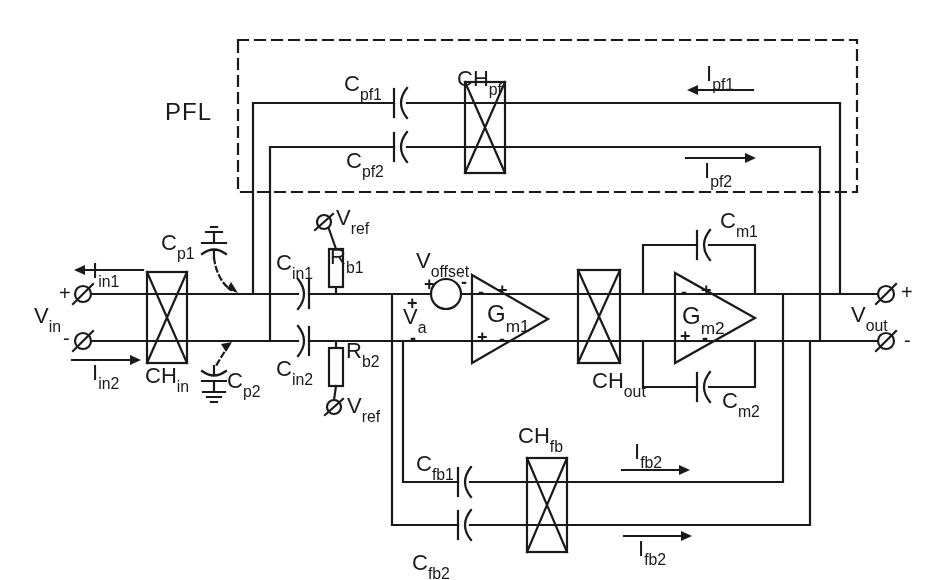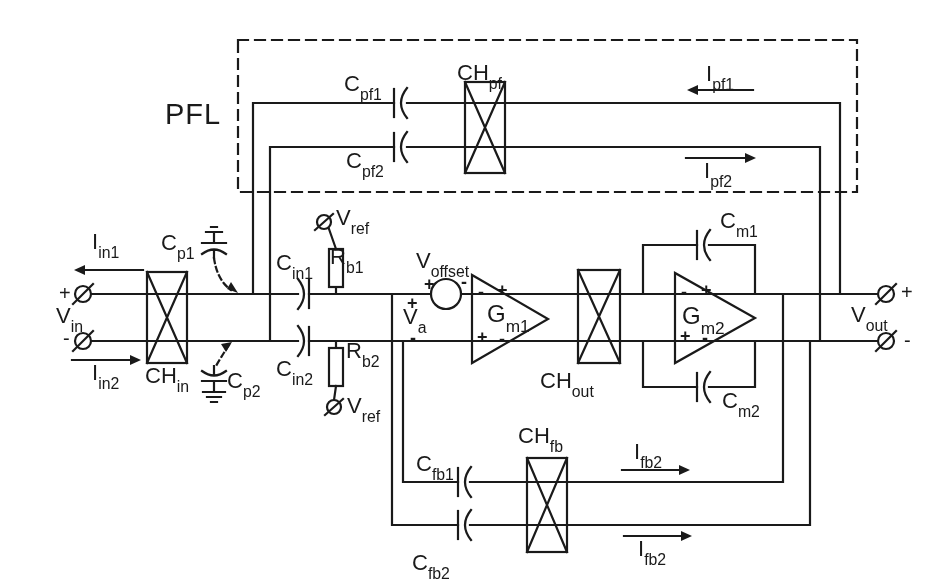--- a/index.html
+++ b/index.html
@@ -1,20 +1,20 @@
 <!DOCTYPE html>
 <html><head>
 <meta charset="utf-8">
 <style>
   html,body{margin:0;padding:0;background:#fff;}
   #fig{position:relative;width:943px;height:580px;background:#fff;overflow:hidden;color:#1a1a1a;}
   #fig svg{position:absolute;left:0;top:0;}
   .lbl{position:absolute;font-family:"Liberation Sans",sans-serif;font-size:22px;line-height:1;white-space:nowrap;color:inherit;}
   .lbl sub{font-size:0.72em;line-height:1;position:relative;top:0.22em;}
-  .big{font-size:29px;letter-spacing:1px;}
+  .big{font-size:24px;letter-spacing:1px;}
   .gm{font-size:24px;}
   .sign{font-size:20px;}
   .mark{font-size:18px;font-weight:bold;}
 </style>
 </head>
 <body>
 
 <div id="fig" style="color: rgb(26, 26, 26); background: rgb(255, 255, 255);">
 <svg width="943" height="580" viewBox="0 0 943 580">
   <g stroke="#1a1a1a" stroke-width="2.2" fill="none" stroke-linecap="square">
@@ -156,30 +156,30 @@
           <path d="M624,536 H685"></path>
           <polygon fill="#1a1a1a" stroke="none" points="692,536 681,531 681,541"></polygon>
         </g>
   </g>
 </svg>
 
 <div class="lbl big" style="left:165px;top:100px"><span>PFL</span></div>
 
 <div class="lbl" style="left:344px;top:73px"><span>C</span><sub>pf1</sub></div>
 <div class="lbl" style="left:346px;top:150px"><span>C</span><sub>pf2</sub></div>
-<div class="lbl" style="left:457px;top:62px"><span>CH</span><sub>pf</sub></div>
+<div class="lbl" style="left:457px;top:68px"><span>CH</span><sub>pf</sub></div>
 <div class="lbl" style="left:706px;top:63px"><span>I</span><sub>pf1</sub></div>
 <div class="lbl" style="left:704px;top:160px"><span>I</span><sub>pf2</sub></div>
 
 <div class="lbl" style="left:161px;top:232px"><span>C</span><sub>p1</sub></div>
 <div class="lbl" style="left:227px;top:370px"><span>C</span><sub>p2</sub></div>
 
-<div class="lbl" style="left:92px;top:231px"><span>I</span><sub>in1</sub></div>
+<div class="lbl" style="left:92px;top:260px"><span>I</span><sub>in1</sub></div>
 <div class="lbl" style="left:92px;top:362px"><span>I</span><sub>in2</sub></div>
-<div class="lbl" style="left:56px;top:305px"><span>V</span><sub>in</sub></div>
+<div class="lbl" style="left:34px;top:305px"><span>V</span><sub>in</sub></div>
 <div class="lbl sign" style="left:59px;top:283px"><span>+</span></div>
 <div class="lbl sign" style="left:63px;top:328px"><span>-</span></div>
 <div class="lbl" style="left:145px;top:365px"><span>CH</span><sub>in</sub></div>
 
 <div class="lbl" style="left:276px;top:252px"><span>C</span><sub>in1</sub></div>
 <div class="lbl" style="left:276px;top:358px"><span>C</span><sub>in2</sub></div>
 <div class="lbl" style="left:330px;top:246px"><span>R</span><sub>b1</sub></div>
 <div class="lbl" style="left:346px;top:340px"><span>R</span><sub>b2</sub></div>
 <div class="lbl" style="left:336px;top:207px"><span>V</span><sub>ref</sub></div>
 <div class="lbl" style="left:347px;top:395px"><span>V</span><sub>ref</sub></div>
@@ -191,21 +191,21 @@
 <div class="lbl mark" style="left:407px;top:294px"><span>+</span></div>
 <div class="lbl" style="left:403px;top:306px"><span>V</span><sub>a</sub></div>
 <div class="lbl mark" style="left:410px;top:329px"><span>-</span></div>
 
 <div class="lbl gm" style="left:487px;top:302px"><span>G</span><sub>m1</sub></div>
 <div class="lbl mark" style="left:478px;top:283px"><span>-</span></div>
 <div class="lbl mark" style="left:497px;top:281px"><span>+</span></div>
 <div class="lbl mark" style="left:477px;top:328px"><span>+</span></div>
 <div class="lbl mark" style="left:499px;top:330px"><span>-</span></div>
 
-<div class="lbl" style="left:540px;top:370px"><span>CH</span><sub>out</sub></div>
+<div class="lbl" style="left:592px;top:370px"><span>CH</span><sub>out</sub></div>
 
 <div class="lbl gm" style="left:682px;top:304px"><span>G</span><sub>m2</sub></div>
 <div class="lbl mark" style="left:681px;top:283px"><span>-</span></div>
 <div class="lbl mark" style="left:701px;top:281px"><span>+</span></div>
 <div class="lbl mark" style="left:680px;top:327px"><span>+</span></div>
 <div class="lbl mark" style="left:702px;top:329px"><span>-</span></div>
 
 <div class="lbl" style="left:720px;top:210px"><span>C</span><sub>m1</sub></div>
 <div class="lbl" style="left:722px;top:390px"><span>C</span><sub>m2</sub></div>
 

